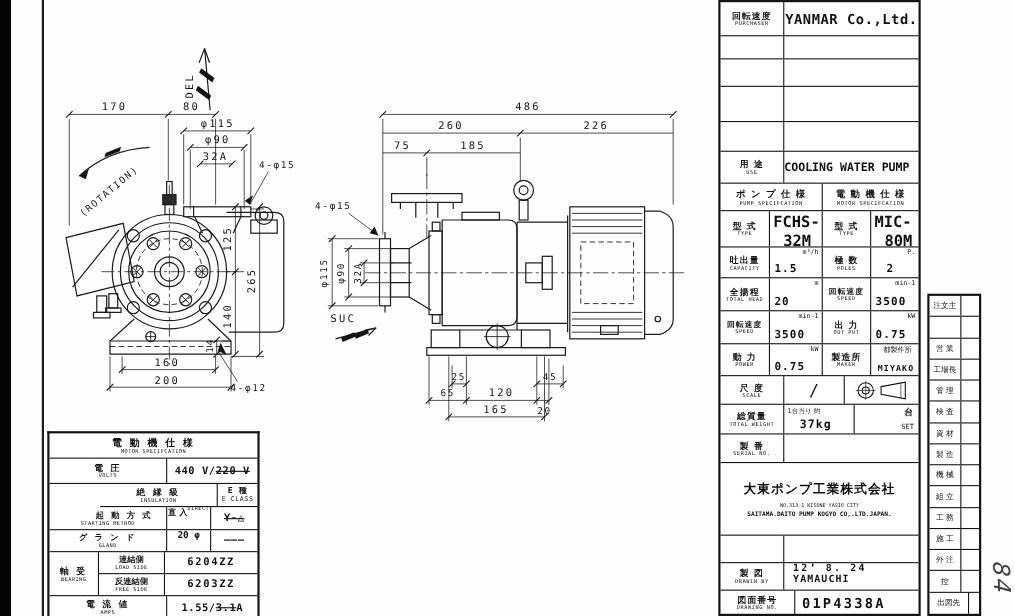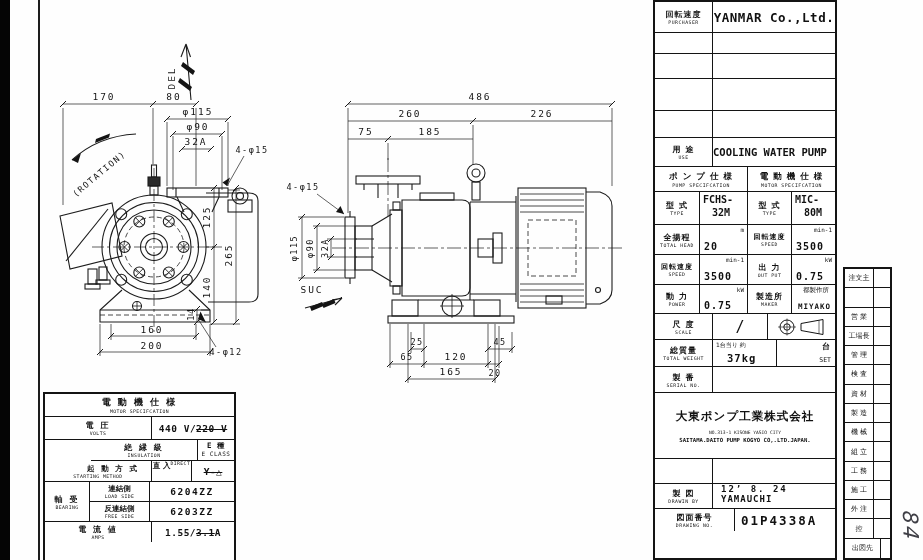--- a/index.html
+++ b/index.html
@@ -17,21 +17,21 @@
           border:2px solid #141414;background:#fff;}
   .tb-row{display:flex;box-sizing:border-box;border-bottom:1.5px solid #141414;}
   .tb-row:last-child{border-bottom:none;}
   .cell{box-sizing:border-box;position:relative;}
   .cl{border-right:1.5px solid #141414;display:flex;flex-direction:column;align-items:center;justify-content:center;}
   .jl{font-size:8px;letter-spacing:1px;font-weight:bold;white-space:nowrap;}
   .el{font-size:4.8px;letter-spacing:.5px;font-family:"DejaVu Sans Mono",monospace;white-space:nowrap;}
   .bigval{font-family:"DejaVu Sans Mono",monospace;font-weight:bold;}
   .unit{position:absolute;top:1px;right:3px;font-size:6px;font-family:"DejaVu Sans Mono",monospace;}
   .vnum{position:absolute;bottom:2px;left:4px;font-size:10px;font-family:"DejaVu Sans Mono",monospace;font-weight:bold;letter-spacing:1px;}
-  .v2line{position:absolute;top:2px;left:3px;font-size:10px;line-height:1.25;font-family:"DejaVu Sans Mono",monospace;font-weight:bold;}
+  .v2line{position:absolute;top:2px;left:3px;font-size:14px;line-height:1.25;font-family:"DejaVu Sans Mono",monospace;font-weight:bold;}
   .v2line .ind{display:block;padding-left:9px;}
   .strike{text-decoration:line-through;}
 
   
   .approval{position:absolute;left:843px;top:267px;width:49px;height:293px;box-sizing:border-box;
             border:2px solid #141414;background:#fff;display:grid;grid-template-rows:repeat(15,1fr);}
   .ap-row{display:flex;border-bottom:1px solid #141414;box-sizing:border-box;}
   .ap-row:last-child{border-bottom:none;}
   .ap-label{width:29px;border-right:1px solid #141414;box-sizing:border-box;font-size:7px;
             display:flex;align-items:center;justify-content:center;white-space:nowrap;overflow:hidden;}
@@ -296,20 +296,38 @@
         </div>
       <div class="cell cl" style="width:44px;">
           <div class="jl">型  式</div>
           <div class="el">TYPE</div>
         </div>
       <div class="cell" style="flex:1;">
           <div class="v2line"><span>MIC-</span><span class="ind">80M</span></div>
         </div>
     </div>
 
+    <div class="tb-row" style="height:28px;">
+      <div class="cell cl" style="width:45px;">
+          <div class="jl">吐出量</div>
+          <div class="el">CAPACITY</div>
+        </div>
+      <div class="cell cl" style="width:48px;">
+          <span class="unit">m³/h</span>
+          <span class="vnum">1.5</span>
+        </div>
+      <div class="cell cl" style="width:44px;">
+          <div class="jl">極  数</div>
+          <div class="el">POLES</div>
+        </div>
+      <div class="cell" style="flex:1;">
+          <span class="unit">P.</span>
+          <span class="vnum" style="left:14px;">2</span>
+        </div>
+    </div>
 
     <div class="tb-row" style="height:30px;">
       <div class="cell cl" style="width:45px;">
           <div class="jl">全揚程</div>
           <div class="el">TOTAL HEAD</div>
         </div>
       <div class="cell cl" style="width:48px;">
           <span class="unit">m</span>
           <span class="vnum">20</span>
         </div>
@@ -421,21 +439,21 @@
           <div class="jl">製  図</div>
           <div class="el">DRAWIN BY</div>
         </div>
       <div class="cell" style="flex:1;padding-left:8px;">
         <div style="font-size:9px;font-family:'DejaVu Sans Mono',monospace;font-weight:bold;letter-spacing:2px;">12’ 8. 24</div>
         <div style="font-size:9px;font-family:'DejaVu Sans Mono',monospace;font-weight:bold;letter-spacing:1px;">YAMAUCHI</div>
       </div>
     </div>
 
     <div class="tb-row" style="height:22px;">
-      <div class="cell cl" style="width:80px;">
+      <div class="cell cl" style="width:68px;">
           <div class="jl">図面番号</div>
           <div class="el">DRAWING NO.</div>
         </div>
       <div class="cell" style="flex:1;display:flex;align-items:center;padding-left:6px;">
         <span class="bigval" style="font-size:12.5px;letter-spacing:2px;">01P4338A</span>
       </div>
     </div>
   </div>
 
   <div class="approval">
@@ -530,20 +548,32 @@
       <div class="mt-label">
           <div class="mjl" style="font-size:7.5px;margin-left:30px;">起 動 方 式</div>
           <div class="mel">STARTING METHOD</div>
         </div>
       <div class="mt-sub">
         <span style="font-size:7.5px;font-weight:bold;">直 入</span>
         <span class="mel">DIRECT</span>
       </div>
       <div class="mt-val">
           <span class="strike">Y-△</span>
+        </div>
+    </div>
+    <div class="mt-row" style="height:20px;">
+      <div class="mt-label">
+          <div class="mjl" style="font-size:7.5px;">グ ラ ン ド</div>
+          <div class="mel">GLAND</div>
+        </div>
+      <div class="mt-sub">
+          <span style="font-size:8.5px;font-weight:bold;font-family:'DejaVu Sans Mono',monospace;">20 φ</span>
+        </div>
+      <div class="mt-val">
+          <span>———</span>
         </div>
     </div>
     <div style="display:flex;height:40px;border-bottom:1.5px solid #141414;box-sizing:border-box;">
       <div style="width:45px;border-right:1.5px solid #141414;box-sizing:border-box;display:flex;flex-direction:column;align-items:center;justify-content:center;">
         <div class="mjl">軸 受</div>
         <div class="mel">BEARING</div>
       </div>
       <div style="flex:1;display:flex;flex-direction:column;">
         <div style="flex:1;display:flex;border-bottom:1.5px solid #141414;box-sizing:border-box;">
           <div style="width:60px;border-right:1.5px solid #141414;box-sizing:border-box;display:flex;flex-direction:column;align-items:center;justify-content:center;">

